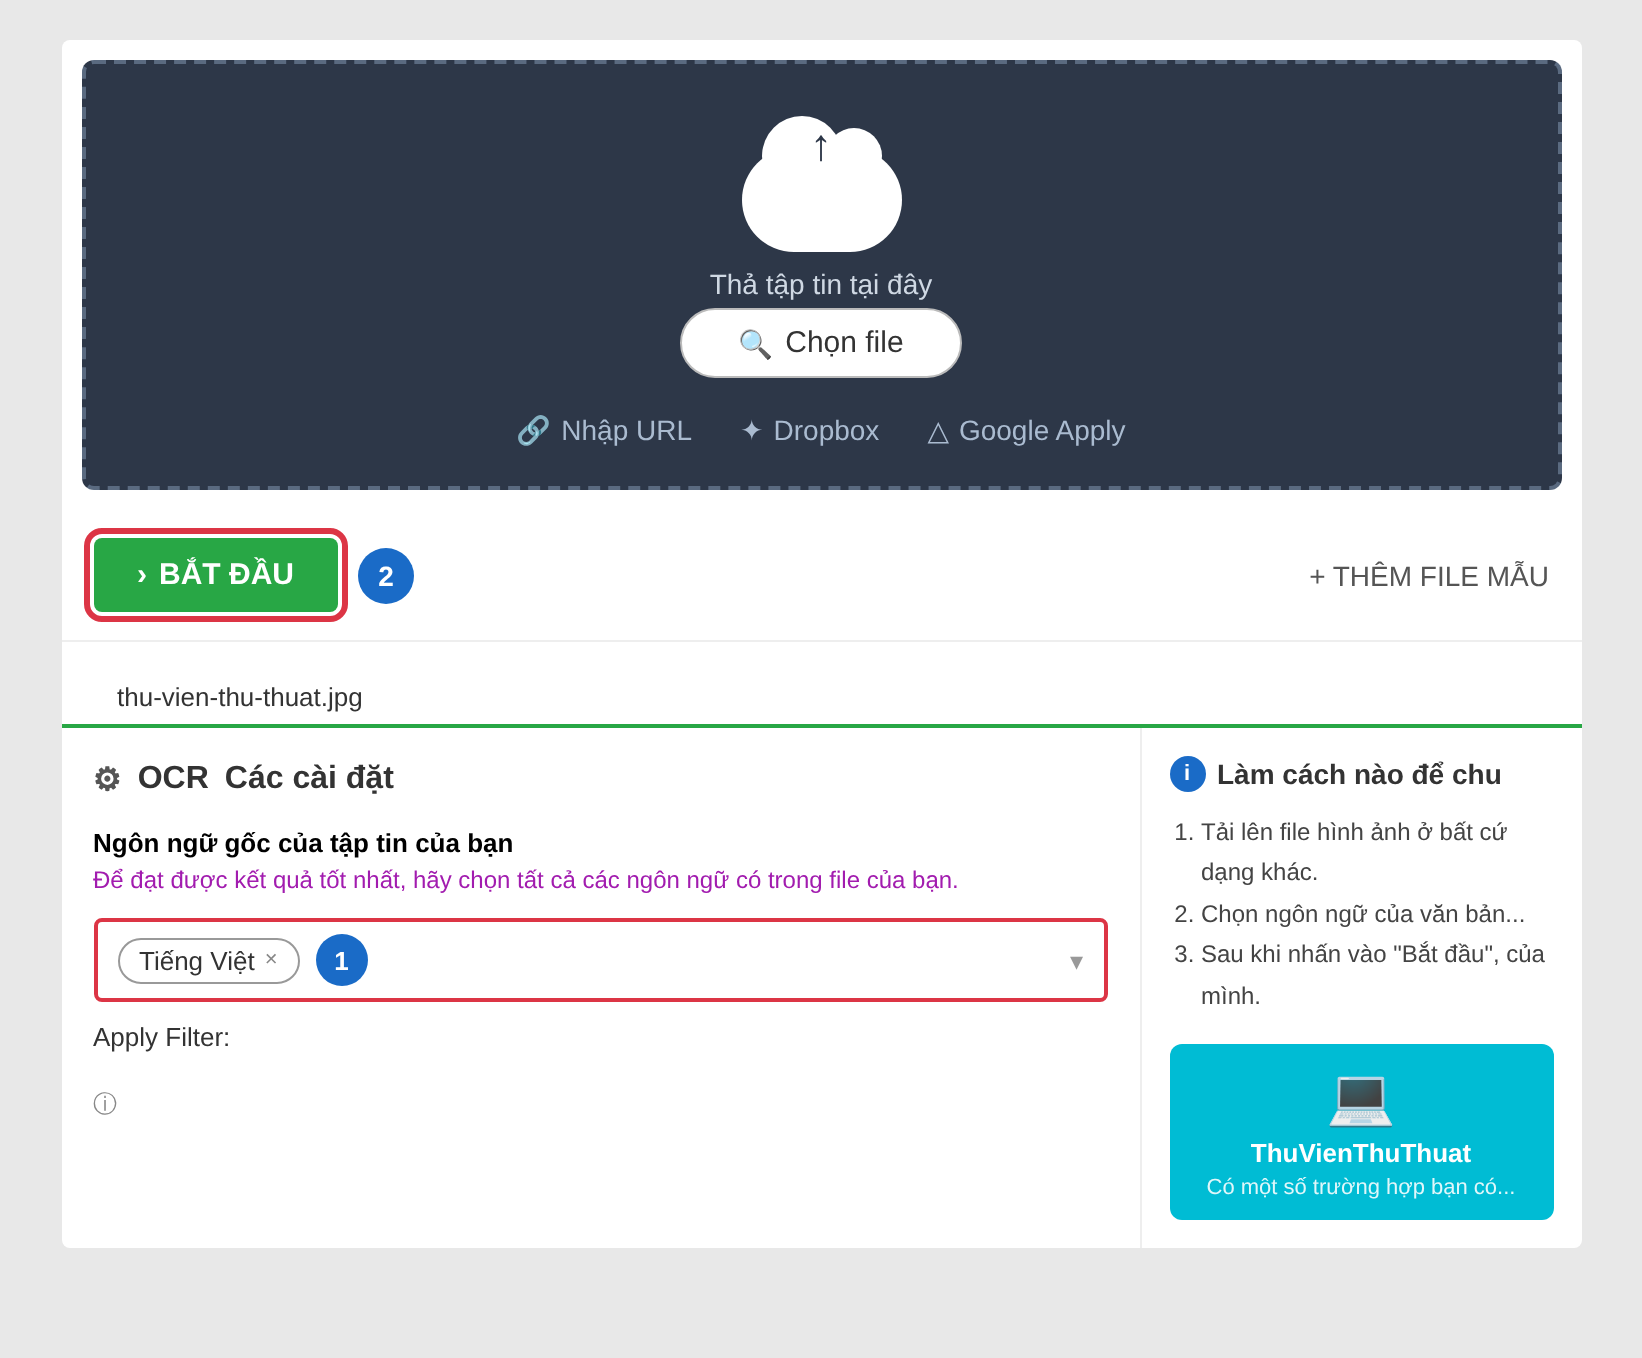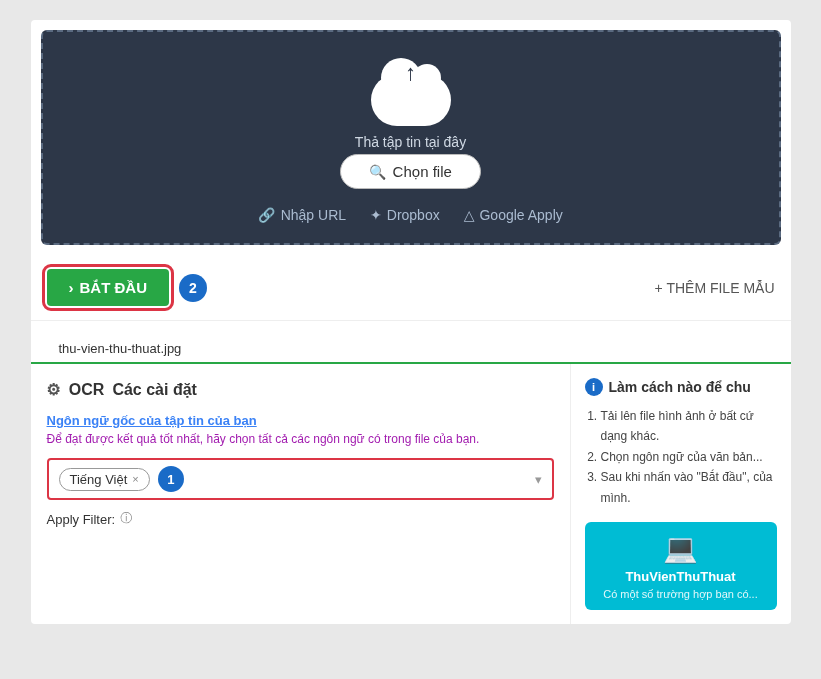--- a/index.html
+++ b/index.html
@@ -198,23 +198,22 @@
       align-items: center;
       gap: 8px;
       margin-bottom: 14px;
     }
     .settings-title .gear-icon {
       color: #555;
     }
     .settings-section-title {
       font-size: 13px;
       font-weight: bold;
-      color: #3b82f6;
+      color: #000000;
       margin-bottom: 4px;
-      text-decoration: underline;
     }
     .settings-hint {
       font-size: 12px;
       color: #a21caf;
       margin-bottom: 12px;
     }
     .lang-select-wrap {
       border: 2px solid #dc3545;
       border-radius: 4px;
       padding: 6px 10px;
@@ -256,22 +255,23 @@
     .dropdown-arrow {
       margin-left: auto;
       color: #999;
       font-size: 13px;
     }
     .apply-filter {
       font-size: 13px;
       color: #333;
       margin-top: 10px;
       display: flex;
-      align-items: flex-end;
-      gap: 5px;
+      align-items: flex-start;
+      gap: 18px;
+      flex-direction: column;
     }
     .apply-filter .info-icon {
       color: #888;
       font-size: 12px;
     }
     
     .right-panel {
       width: 220px;
       padding: 14px;
     }

